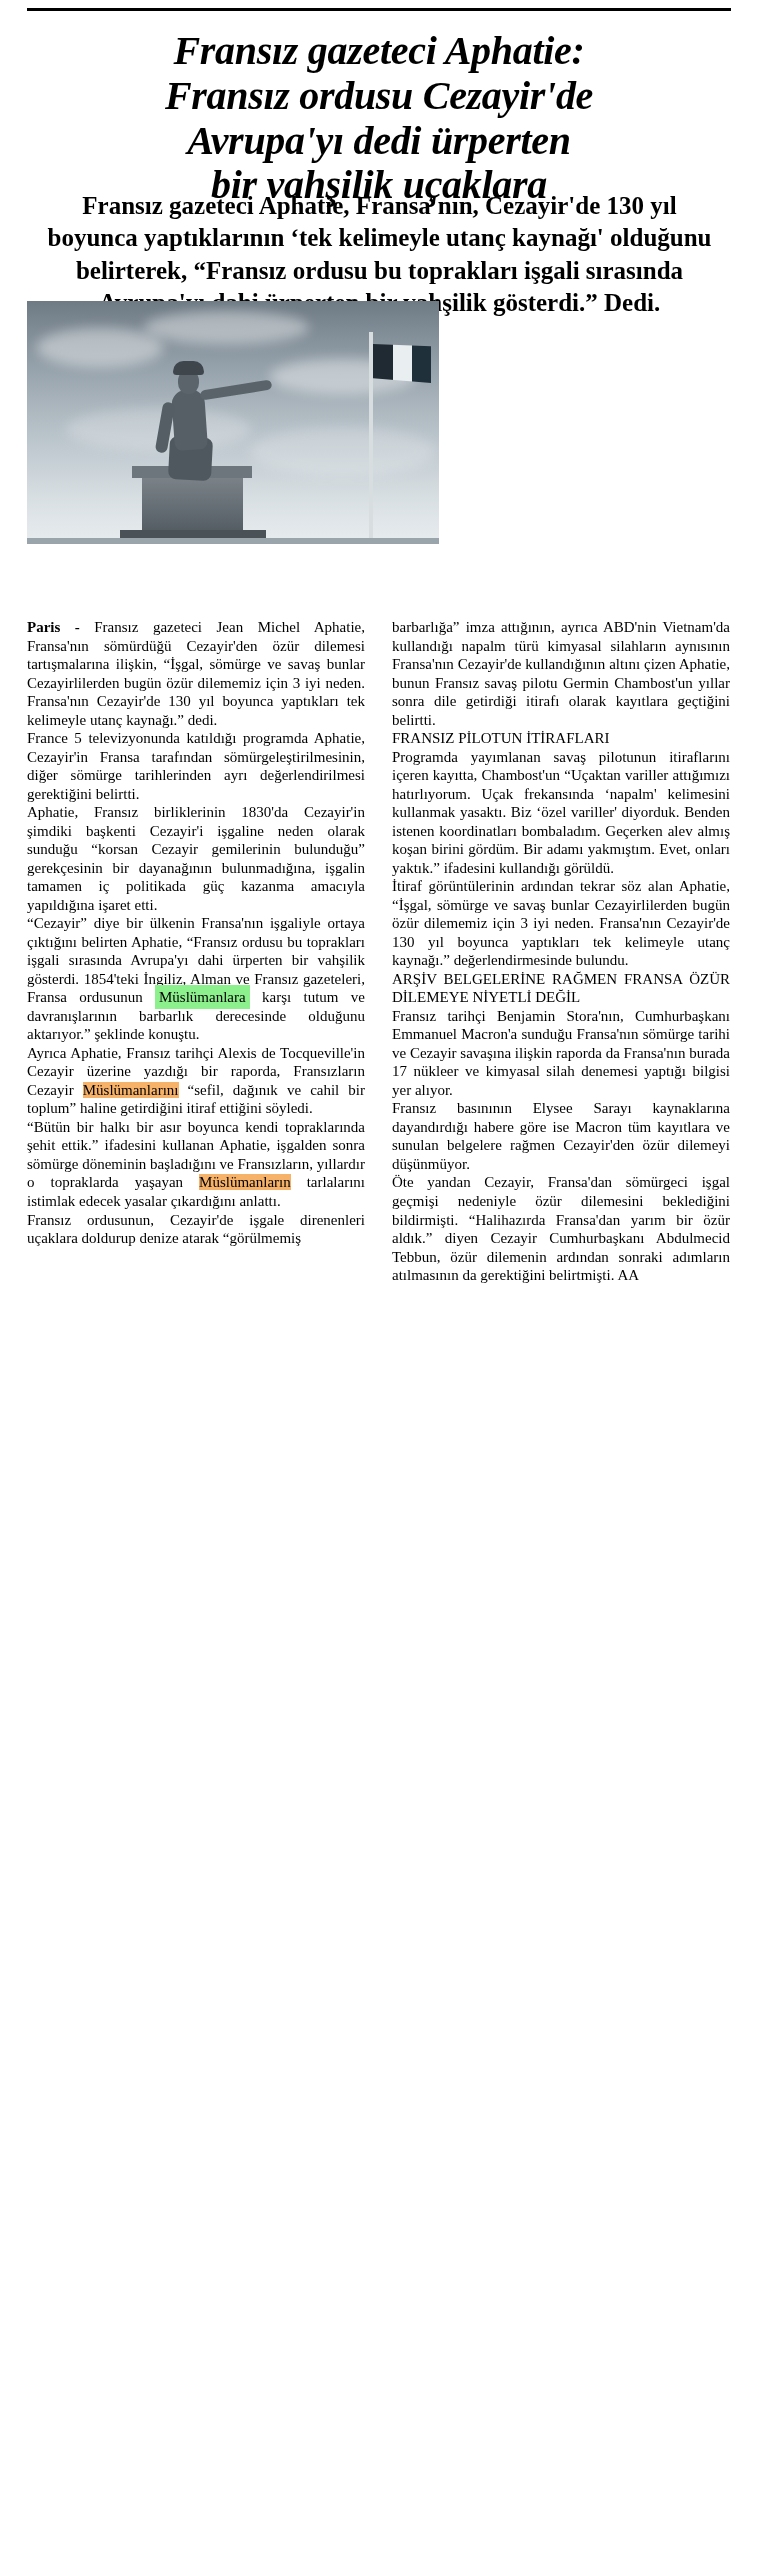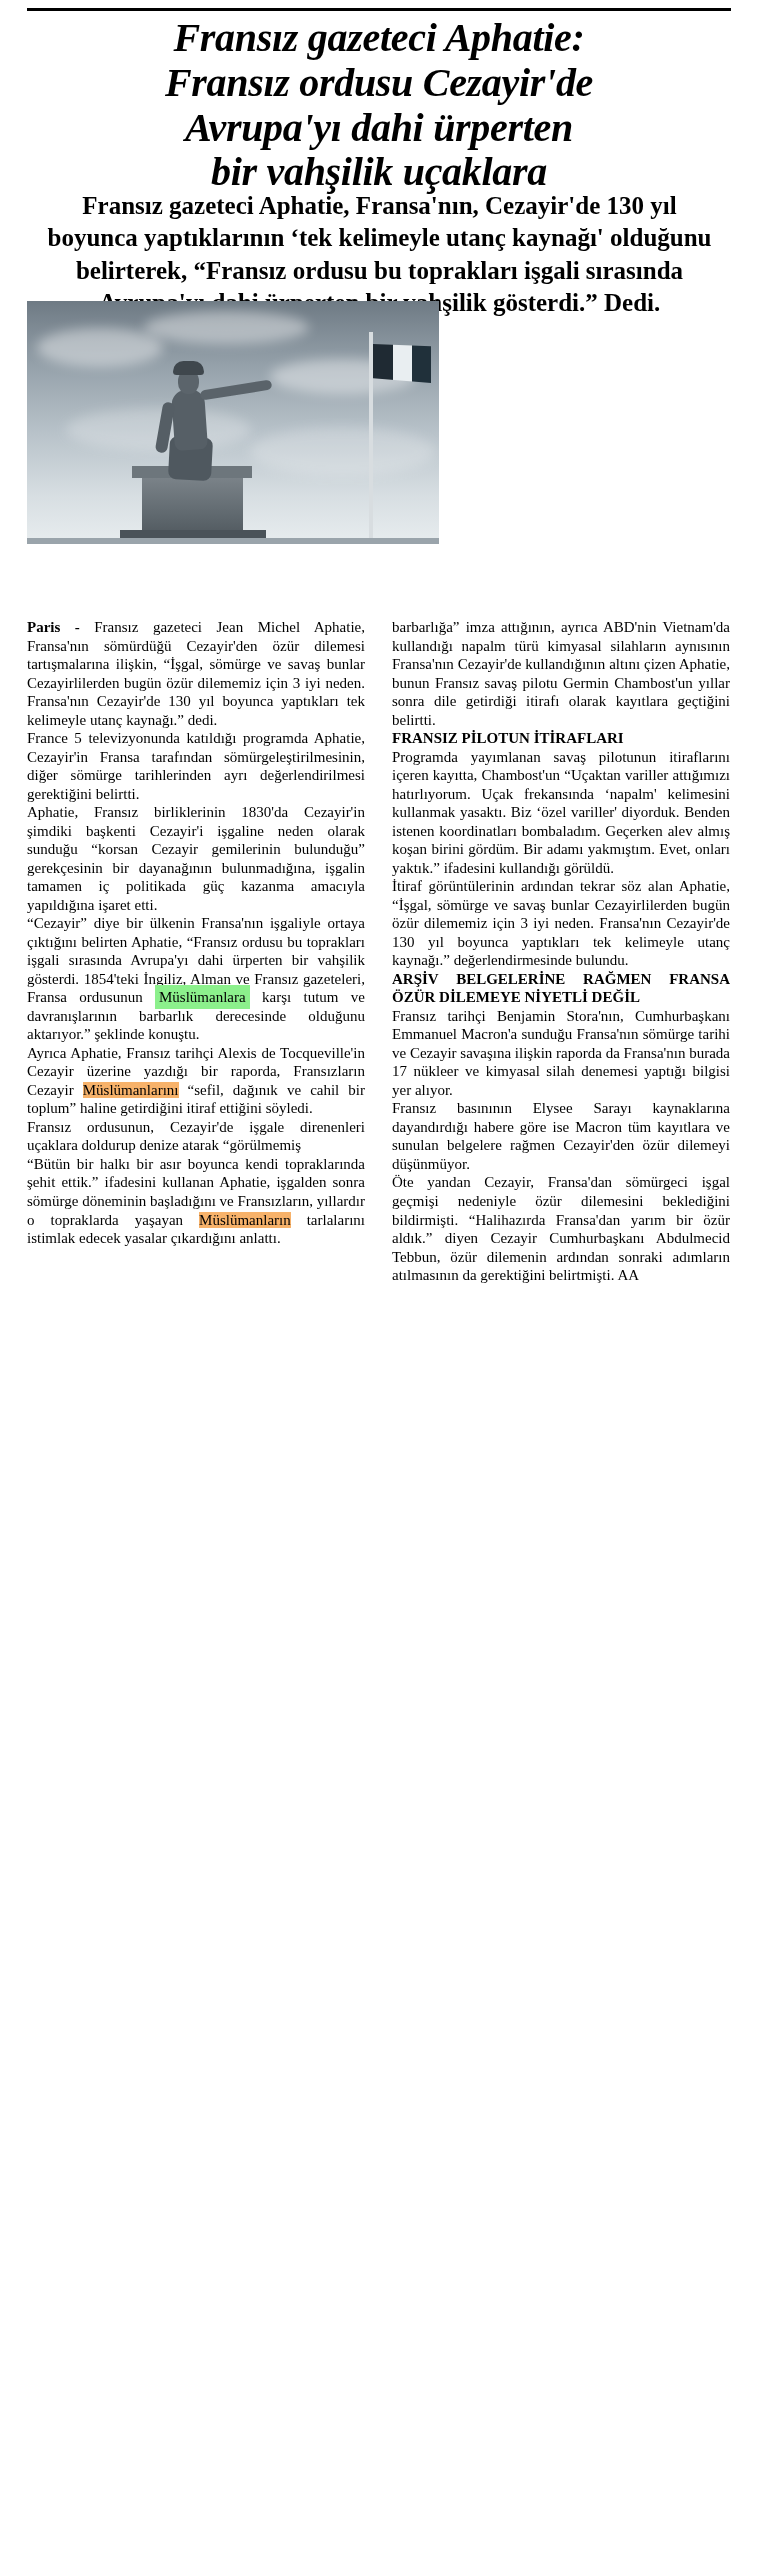--- a/index.html
+++ b/index.html
@@ -26,21 +26,21 @@
     left: 27px;
     right: 27px;
     top: 7.8px;
     height: 2.9px;
     background: #000;
   }
   .headline {
     position: absolute;
     left: 39px;
     width: 680px;
-    top: 16px;
+    top: 29px;
     text-align: center;
     font-family: "Liberation Serif", serif;
     font-weight: bold;
     font-style: italic;
     font-size: 40px;
     line-height: 1.12;
     letter-spacing: -0.3px;
   }
   .headline div { display: block; }
   .deck {
@@ -205,21 +205,21 @@
     text-align: justify;
     text-justify: inter-word;
     hyphens: auto;
     -webkit-hyphens: auto;
   }
   .col p {
     margin: 0 0 0 0;
     text-indent: 0;
   }
   .col p.sub {
-    font-weight: bold;
+    font-weight: normal;
     text-align: justify;
   }
   .lead-city {
     font-weight: bold;
   }
   mark.hl-green {
     background: #8cf08c;
     color: #000;
     padding: 4px;
   }
@@ -232,21 +232,21 @@
 </head>
 <body>
 
 <div class="page">
 
   <div class="rule-top"></div>
 
   <div class="headline">
     <div>Fransız gazeteci Aphatie:</div>
     <div>Fransız ordusu Cezayir'de</div>
-    <div>Avrupa'yı dahi ürperten</div>
+    <div>Avrupa'yı dedi ürperten</div>
     <div>bir vahşilik uçaklara</div>
   </div>
 
   <div class="deck">Fransız gazeteci Aphatie, Fransa'nın, Cezayir'de 130 yıl boyunca yaptıklarının ‘tek kelimeyle utanç kaynağı' olduğunu belirterek, “Fransız ordusu bu toprakları işgali sırasında Avrupa'yı dahi ürperten bir vahşilik gösterdi.” Dedi.</div>
 
   <div class="photo">
     <div class="sky"></div>
     <div class="cloud c1"></div>
     <div class="cloud c2"></div>
     <div class="cloud c3"></div>
@@ -267,22 +267,22 @@
   </div>
 
   <div class="cols">
 
     <div class="col">
       <p><span class="lead-city">Paris - </span><span>Fransız gazeteci Jean Michel Aphatie, Fransa'nın sömürdüğü Cezayir'den özür dilemesi tartışmalarına ilişkin, “İşgal, sömürge ve savaş bunlar Cezayirlilerden bugün özür dilememiz için 3 iyi neden. Fransa'nın Cezayir'de 130 yıl boyunca yaptıkları tek kelimeyle utanç kaynağı.” dedi.</span></p>
       <p>France 5 televizyonunda katıldığı programda Aphatie, Cezayir'in Fransa tarafından sömürgeleştirilmesinin, diğer sömürge tarihlerinden ayrı değerlendirilmesi gerektiğini belirtti.</p>
       <p>Aphatie, Fransız birliklerinin 1830'da Cezayir'in şimdiki başkenti Cezayir'i işgaline neden olarak sunduğu “korsan Cezayir gemilerinin bulunduğu” gerekçesinin bir dayanağının bulunmadığına, işgalin tamamen iç politikada güç kazanma amacıyla yapıldığına işaret etti.</p>
       <p><span>“Cezayir” diye bir ülkenin Fransa'nın işgaliyle ortaya çıktığını belirten Aphatie, “Fransız ordusu bu toprakları işgali sırasında Avrupa'yı dahi ürperten bir vahşilik gösterdi. 1854'teki İngiliz, Alman ve Fransız gazeteleri, Fransa ordusunun </span><mark class="hl-green">Müslümanlara</mark><span> karşı tutum ve davranışlarının barbarlık derecesinde olduğunu aktarıyor.” şeklinde konuştu.</span></p>
       <p><span>Ayrıca Aphatie, Fransız tarihçi Alexis de Tocqueville'in Cezayir üzerine yazdığı bir raporda, Fransızların Cezayir </span><mark class="hl-orange">Müslümanlarını</mark><span> “sefil, dağınık ve cahil bir toplum” haline getirdiğini itiraf ettiğini söyledi.</span></p>
+      <p><span>“Bütün bir halkı bir asır boyunca kendi topraklarında şehit ettik.” ifadesini kullanan Aphatie, işgalden sonra sömürge döneminin başladığını ve Fransızların, yıllardır o topraklarda yaşayan </span><mark class="hl-orange">Müslümanların</mark><span> tarlalarını istimlak edecek yasalar çıkardığını anlattı.</span></p>
       <p>Fransız ordusunun, Cezayir'de işgale direnenleri uçaklara doldurup denize atarak “görülmemiş</p>
-      <p><span>“Bütün bir halkı bir asır boyunca kendi topraklarında şehit ettik.” ifadesini kullanan Aphatie, işgalden sonra sömürge döneminin başladığını ve Fransızların, yıllardır o topraklarda yaşayan </span><mark class="hl-orange">Müslümanların</mark><span> tarlalarını istimlak edecek yasalar çıkardığını anlattı.</span></p>
     </div>
 
     <div class="col">
       <p>barbarlığa” imza attığının, ayrıca ABD'nin Vietnam'da kullandığı napalm türü kimyasal silahların aynısının Fransa'nın Cezayir'de kullandığının altını çizen Aphatie, bunun Fransız savaş pilotu Germin Chambost'un yıllar sonra dile getirdiği itirafı olarak kayıtlara geçtiğini belirtti.</p>
       <p class="sub">FRANSIZ PİLOTUN İTİRAFLARI</p>
       <p>Programda yayımlanan savaş pilotunun itiraflarını içeren kayıtta, Chambost'un “Uçaktan variller attığımızı hatırlıyorum. Uçak frekansında ‘napalm' kelimesini kullanmak yasaktı. Biz ‘özel variller' diyorduk. Benden istenen koordinatları bombaladım. Geçerken alev almış koşan birini gördüm. Bir adamı yakmıştım. Evet, onları yaktık.” ifadesini kullandığı görüldü.</p>
       <p>İtiraf görüntülerinin ardından tekrar söz alan Aphatie, “İşgal, sömürge ve savaş bunlar Cezayirlilerden bugün özür dilememiz için 3 iyi neden. Fransa'nın Cezayir'de 130 yıl boyunca yaptıkları tek kelimeyle utanç kaynağı.” değerlendirmesinde bulundu.</p>
       <p class="sub">ARŞİV BELGELERİNE RAĞMEN FRANSA ÖZÜR DİLEMEYE NİYETLİ DEĞİL</p>
       <p>Fransız tarihçi Benjamin Stora'nın, Cumhurbaşkanı Emmanuel Macron'a sunduğu Fransa'nın sömürge tarihi ve Cezayir savaşına ilişkin raporda da Fransa'nın burada 17 nükleer ve kimyasal silah denemesi yaptığı bilgisi yer alıyor.</p>
       <p>Fransız basınının Elysee Sarayı kaynaklarına dayandırdığı haberе göre ise Macron tüm kayıtlara ve sunulan belgelere rağmen Cezayir'den özür dilemeyi düşünmüyor.</p>

